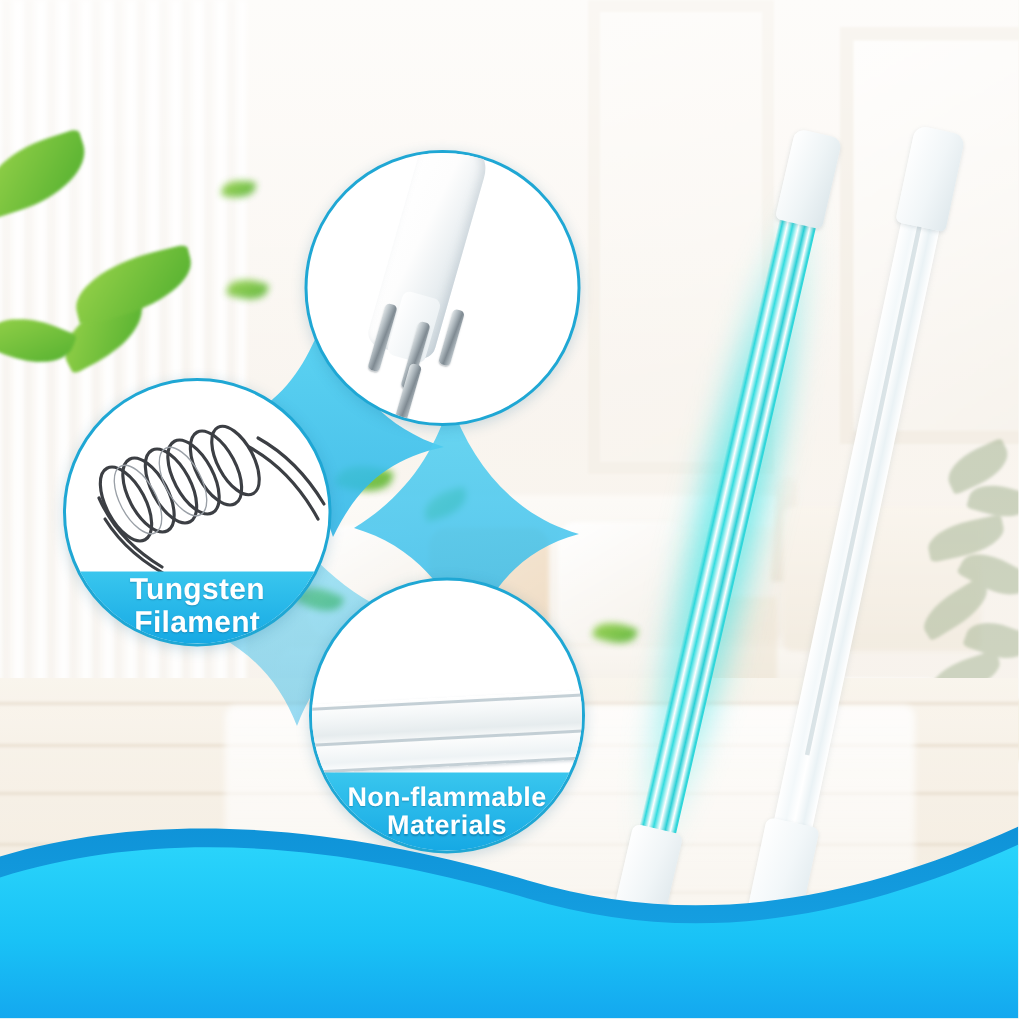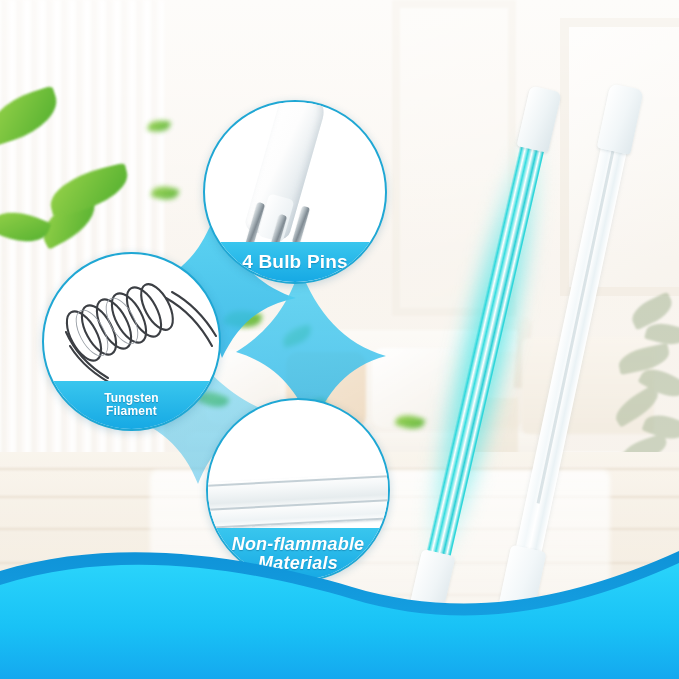--- a/index.html
+++ b/index.html
@@ -254,25 +254,25 @@
     border-radius:5px; transform:rotate(16deg);
   }
   .pin {
     position:absolute; width:8px; border-radius:3px;
     background:linear-gradient(95deg,#e3e8ea 0%,#aab4ba 35%,#7f8a92 60%,#c3ccd1 100%);
     box-shadow:0 1px 1px rgba(90,100,108,.35);
   }
 
   
   #c-fil { left:42px; top:252px; width:175px; height:175px; }
-  #c-fil .banner { height:48px; font-size:12px;margin-top:36px; }
+  #c-fil .banner { height:48px; font-size:20px;margin-top:36px; }
   .coil { position:absolute; left:0; top:0; }
 
   
-  #c-mat { left:206px; top:398px; width:180px; height:180px;font-style:italic; }
+  #c-mat { left:206px; top:385px; width:180px; height:180px; }
   #c-mat .banner { height:52px; font-size:18px; }
   .glass-tube {
     position:absolute; left:-14px; top:78px; width:210px; height:46px;
     background:linear-gradient(180deg,#ffffff 0%,#f4f7f8 22%,#e6ecee 46%,#fbfcfc 62%,#eef3f5 86%,#ffffff 100%);
     transform:rotate(-3deg);
     box-shadow:0 1px 2px rgba(170,185,195,.45);
   }
   .glass-line {
     position:absolute; left:-14px; width:210px; height:1.5px;
     background:rgba(178,192,200,.75); transform:rotate(-3deg);
@@ -408,21 +408,20 @@
 
     <div class="circle" id="c-pins">
       <div class="photo">
         <div class="bulb-body"></div>
         <div class="bulb-neck"></div>
         <div class="pin" style="left:46px;top:100px;height:46px;transform:rotate(16deg);"></div>
         <div class="pin" style="left:68px;top:112px;height:46px;transform:rotate(16deg);"></div>
         <div class="pin" style="left:92px;top:104px;height:38px;transform:rotate(16deg);"></div>
         <div class="pin" style="left:62px;top:140px;height:48px;transform:rotate(16deg);"></div>
       </div>
-      <div class="banner">4 Bulb Pins</div>
     </div>
 
     <div class="circle" id="c-fil">
       <div class="photo">
         <svg class="coil" width="175" height="175" viewBox="0 0 175 175">
           <g fill="none" stroke="#3c3f44" stroke-width="2.1" stroke-linecap="round">
             <ellipse cx="40" cy="82" rx="13" ry="27" transform="rotate(-28 40 82)"></ellipse>
             <ellipse cx="55" cy="76" rx="13" ry="27" transform="rotate(-28 55 76)"></ellipse>
             <ellipse cx="70" cy="70" rx="13" ry="27" transform="rotate(-28 70 70)"></ellipse>
             <ellipse cx="85" cy="64" rx="13" ry="27" transform="rotate(-28 85 64)"></ellipse>

